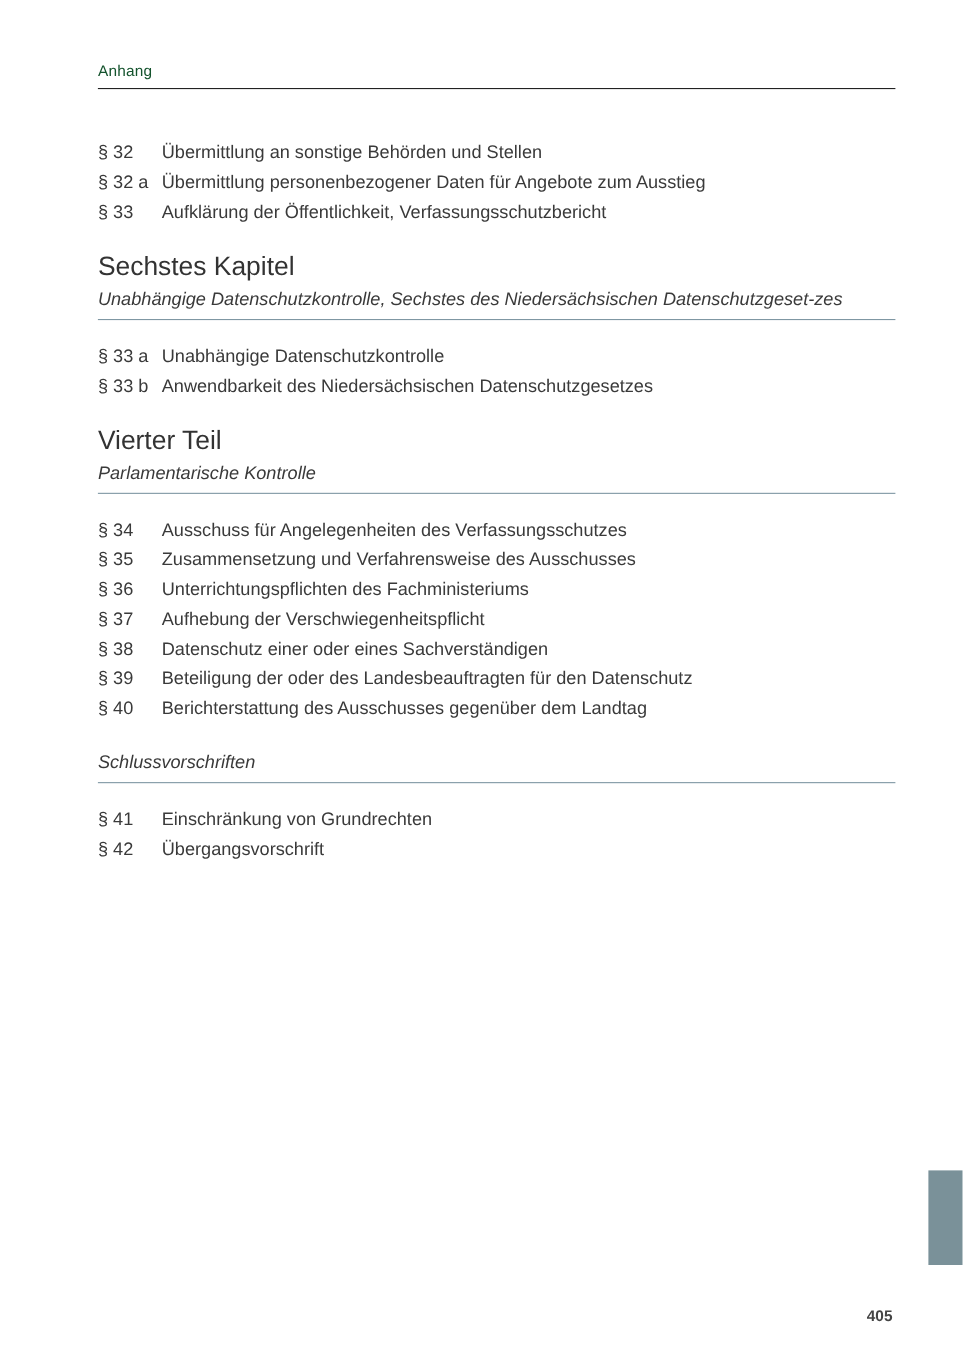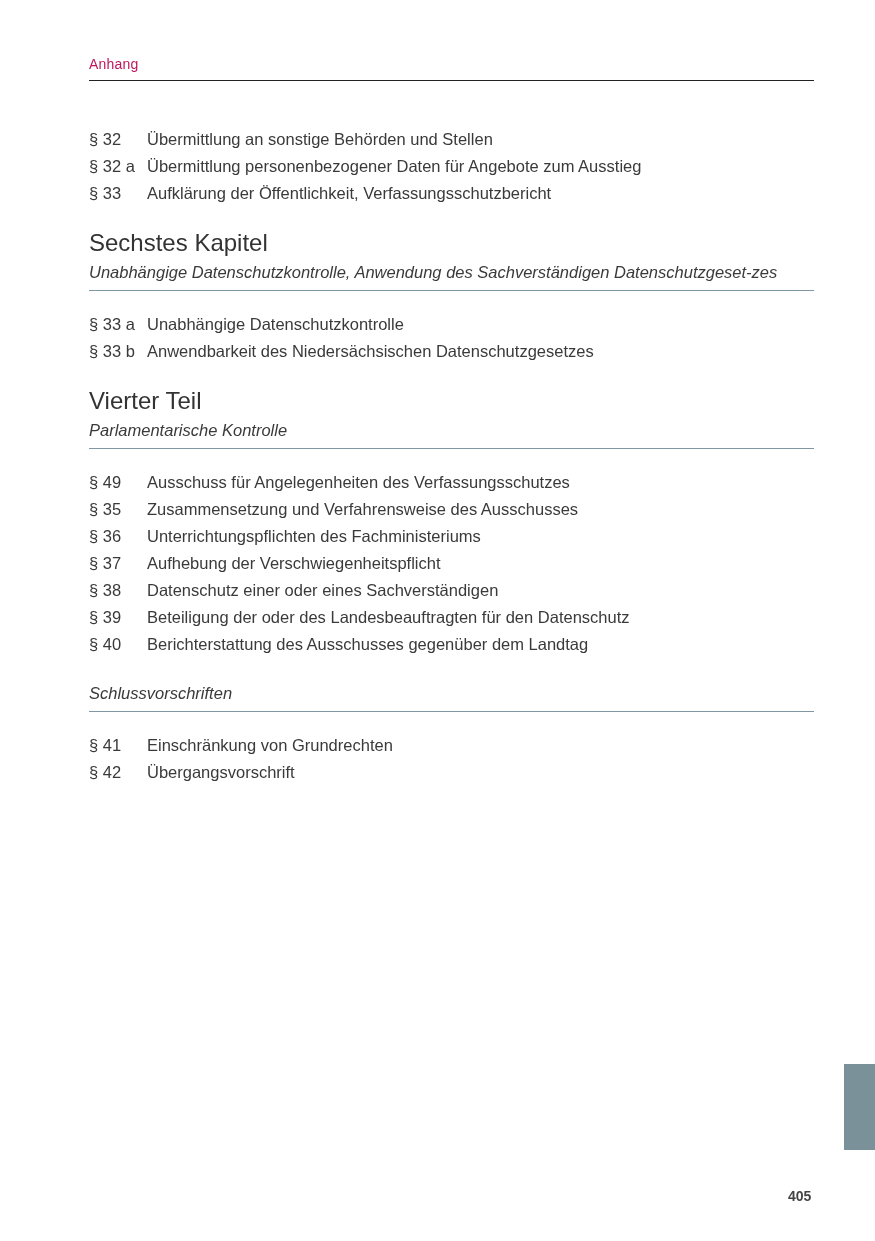--- a/index.html
+++ b/index.html
@@ -16,21 +16,21 @@
       color: #3a3a3a;
     }
     .running-header {
       position: absolute;
       left: 89px;
       top: 56px;
       width: 725px;
       height: 24px;
       border-bottom: 1.5px solid #222;
       font-size: 14px;
-      color: #be185d;
+      color: #14532d;
       letter-spacing: 0.2px;
     }
     .content {
       position: absolute;
       left: 89px;
       top: 126px;
       width: 725px;
     }
     .toc-row {
       display: flex;
@@ -102,36 +102,36 @@
       <span class="toc-title">Übermittlung personenbezogener Daten für Angebote zum Ausstieg</span>
     </div>
     <div class="toc-row">
       <span class="toc-num">§ 33</span>
       <span class="toc-title">Aufklärung der Öffentlichkeit, Verfassungsschutzbericht</span>
     </div>
   </div>
 
   <div class="section-head">
     <div class="section-title">Sechstes Kapitel</div>
-    <div class="section-subtitle"><span>Unabhängige Datenschutzkontrolle, Anwendung des Sachverständigen Datenschutzgeset-zes</span></div>
+    <div class="section-subtitle"><span>Unabhängige Datenschutzkontrolle, Sechstes des Niedersächsischen Datenschutzgeset-zes</span></div>
     <div class="toc-row">
       <span class="toc-num">§ 33 a</span>
       <span class="toc-title">Unabhängige Datenschutzkontrolle</span>
     </div>
     <div class="toc-row">
       <span class="toc-num">§ 33 b</span>
       <span class="toc-title">Anwendbarkeit des Niedersächsischen Datenschutzgesetzes</span>
     </div>
   </div>
 
   <div class="section-head">
     <div class="section-title">Vierter Teil</div>
     <div class="section-subtitle">Parlamentarische Kontrolle</div>
     <div class="toc-row">
-      <span class="toc-num">§ 49</span>
+      <span class="toc-num">§ 34</span>
       <span class="toc-title">Ausschuss für Angelegenheiten des Verfassungsschutzes</span>
     </div>
     <div class="toc-row">
       <span class="toc-num">§ 35</span>
       <span class="toc-title">Zusammensetzung und Verfahrensweise des Ausschusses</span>
     </div>
     <div class="toc-row">
       <span class="toc-num">§ 36</span>
       <span class="toc-title">Unterrichtungspflichten des Fachministeriums</span>
     </div>

